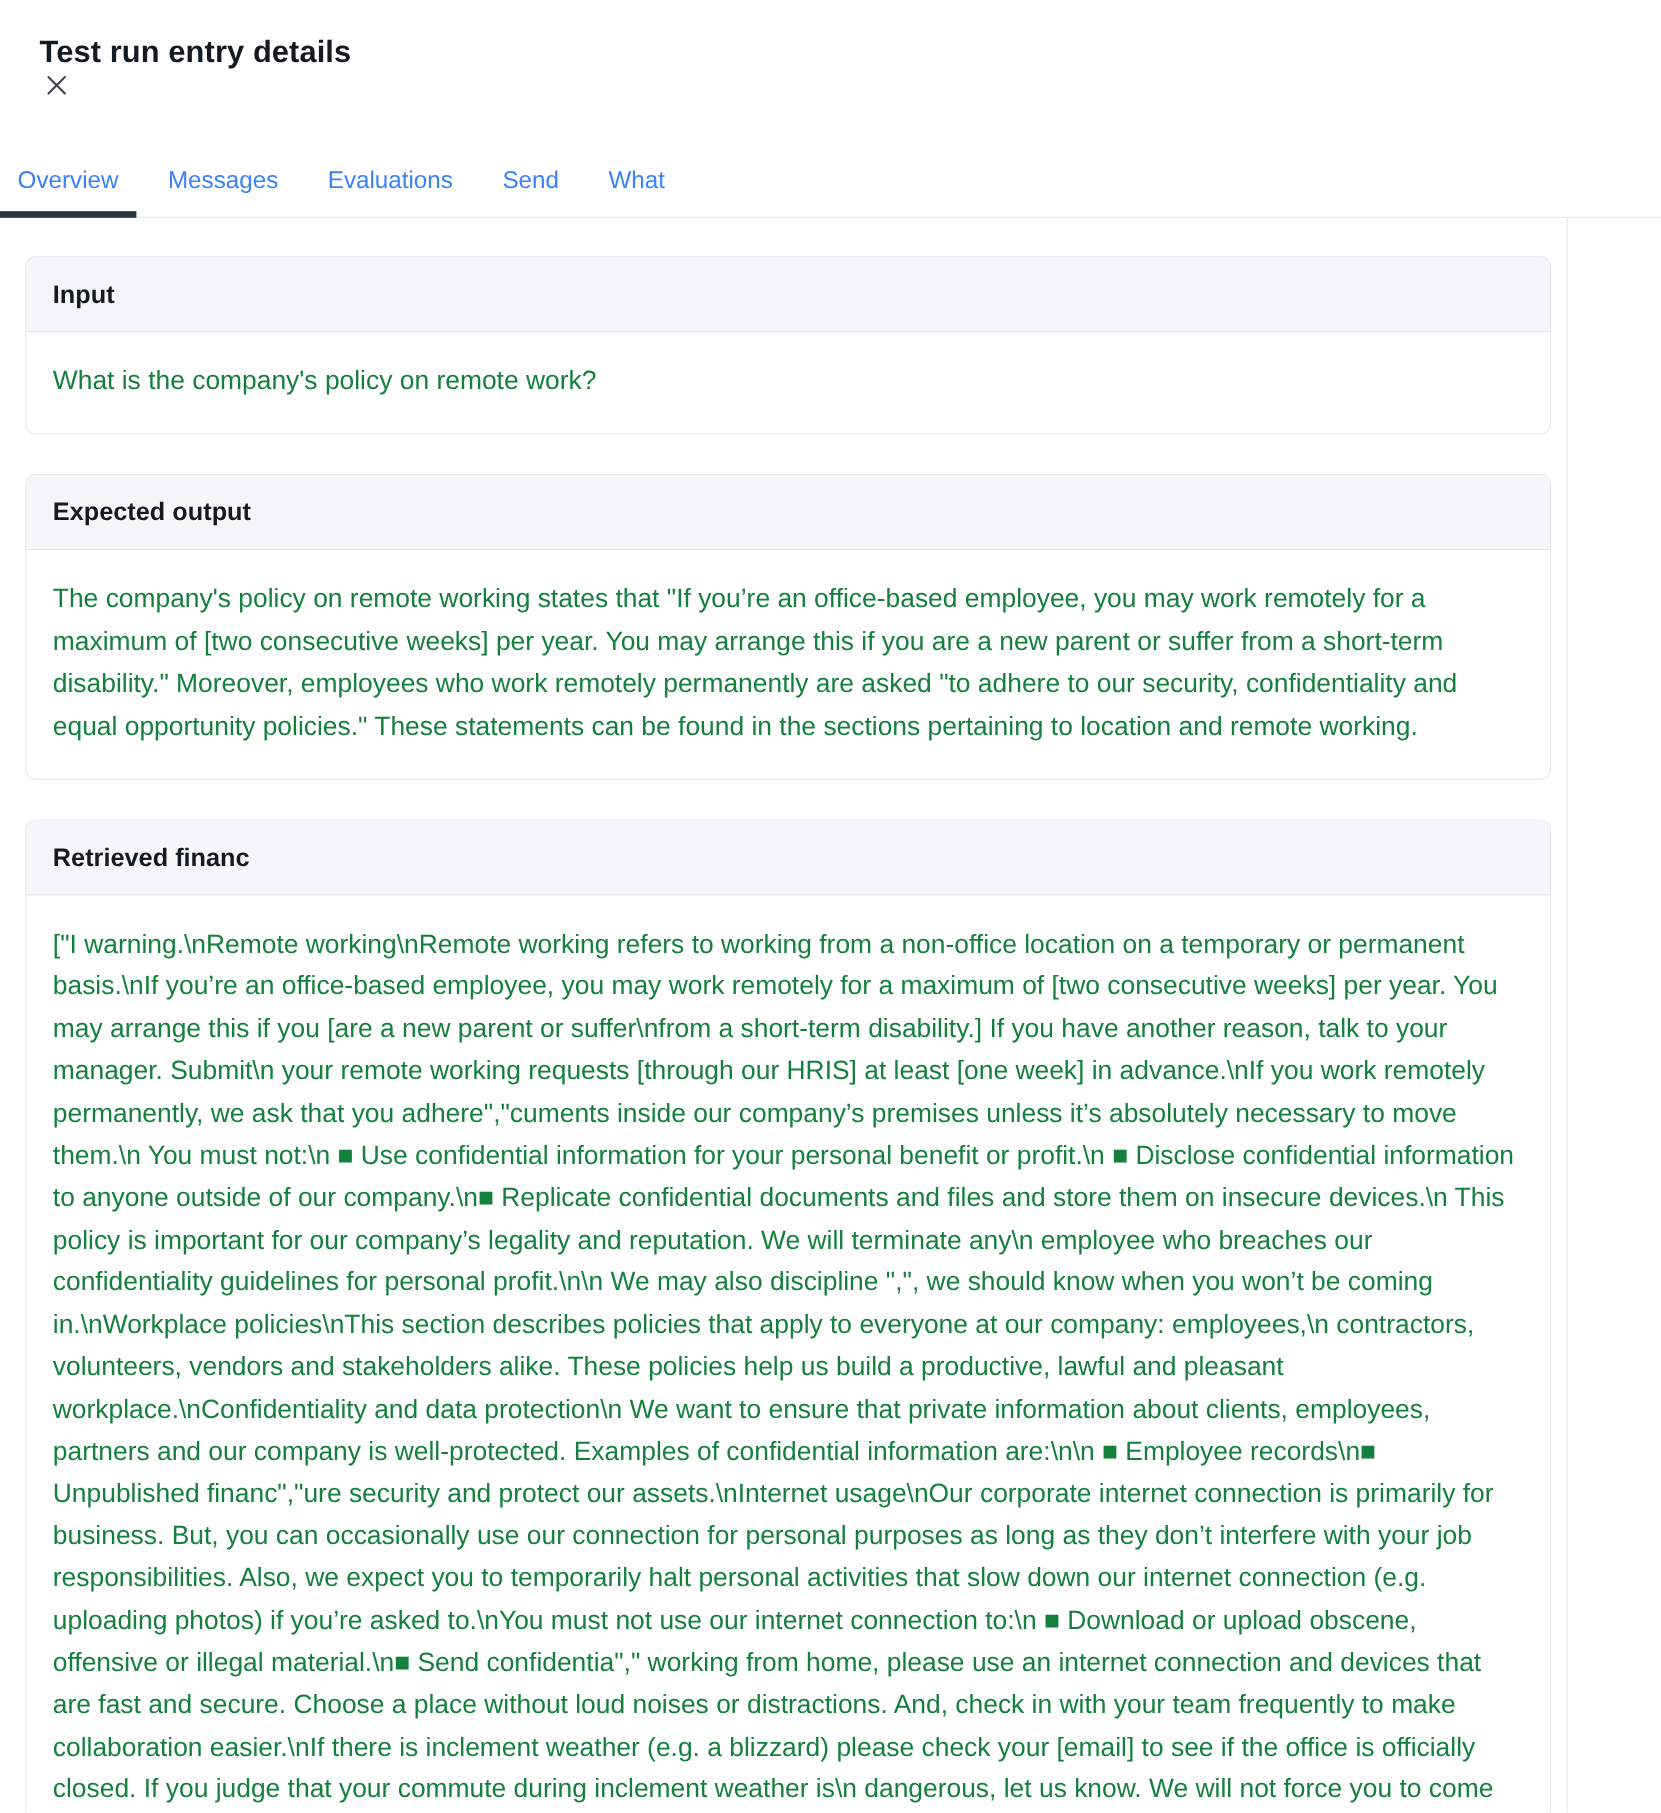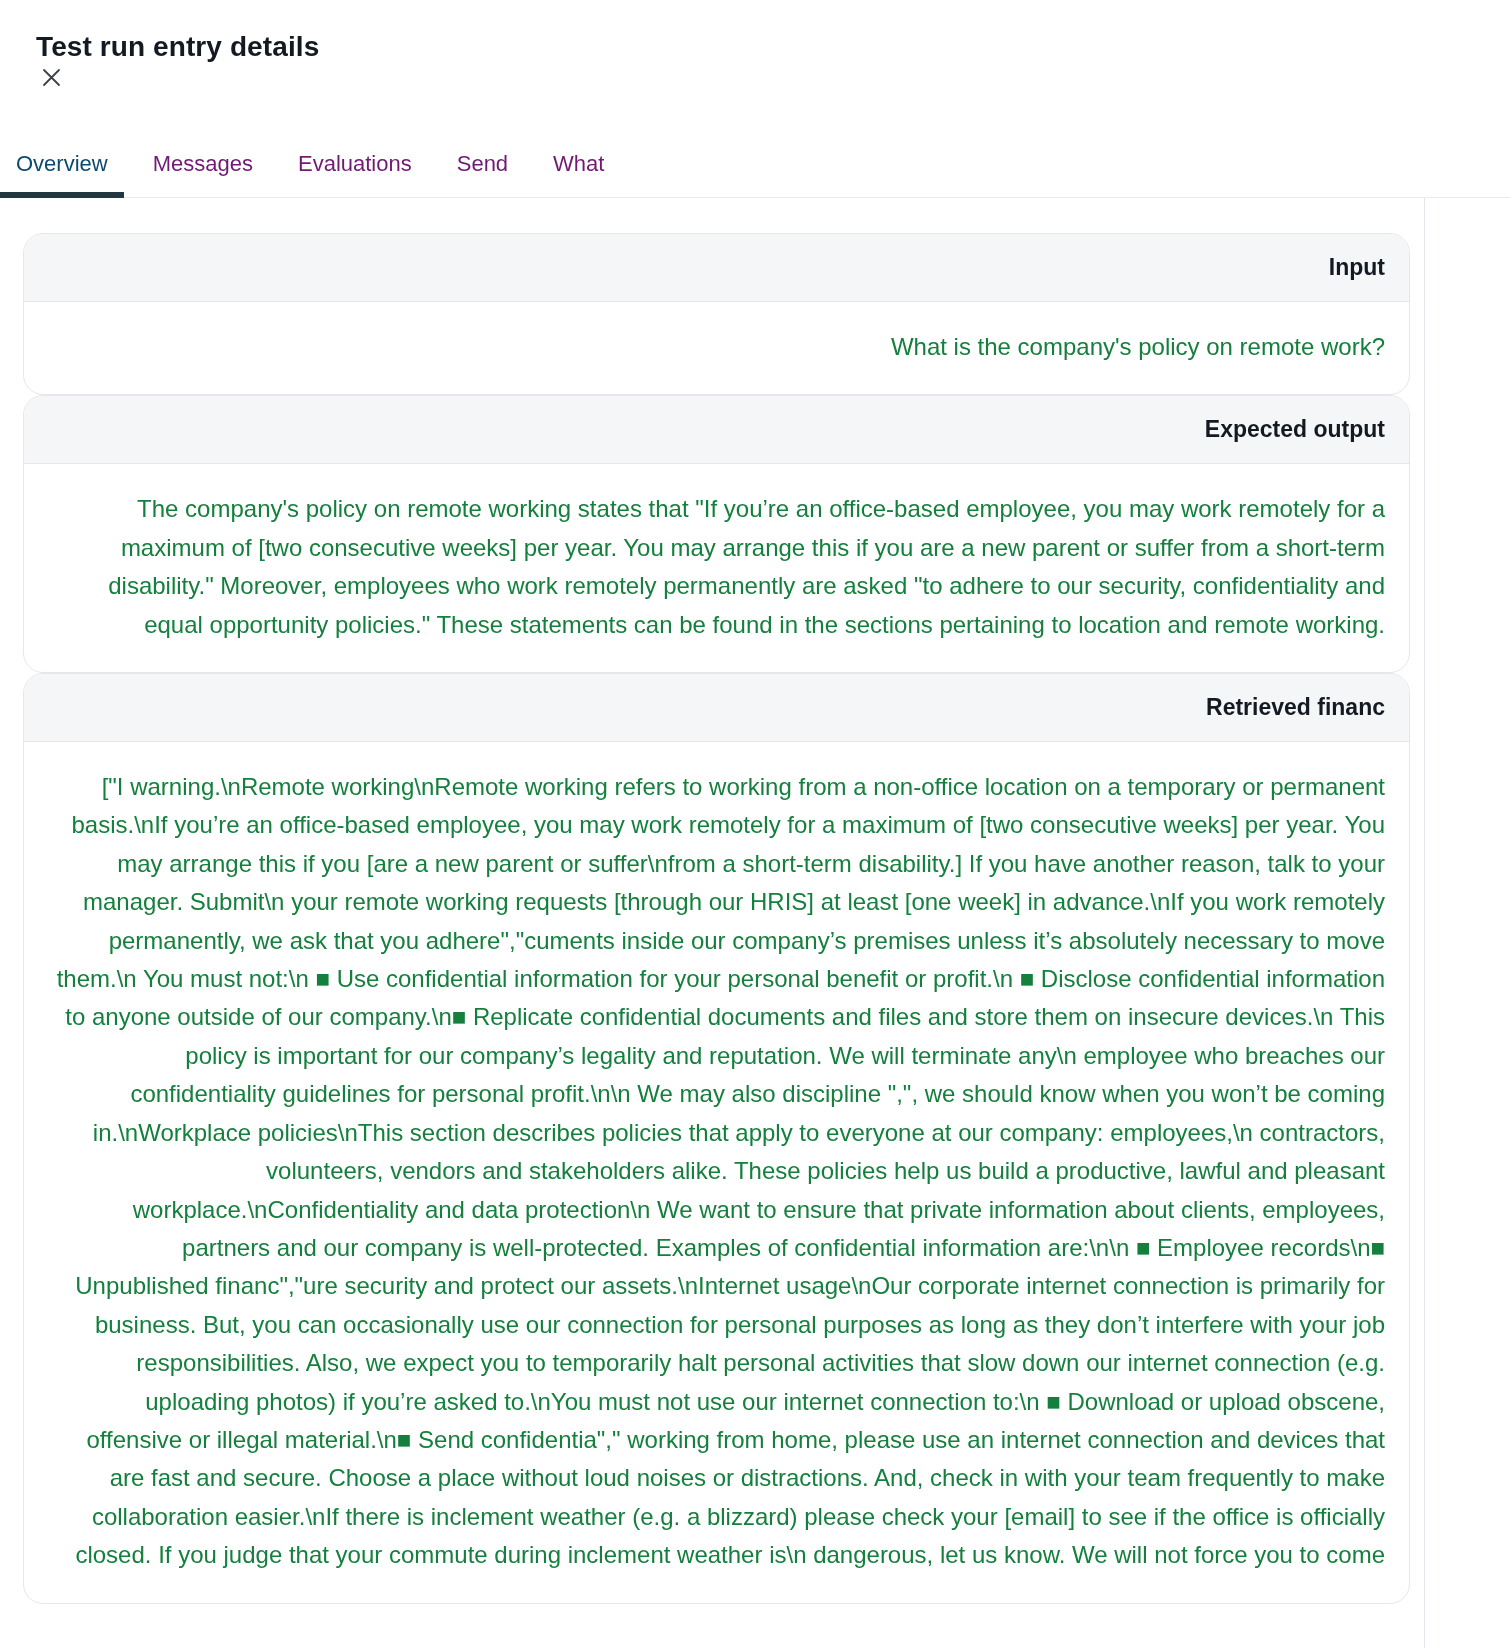--- a/index.html
+++ b/index.html
@@ -43,26 +43,26 @@
     align-items: flex-end;
     margin-top: 58px;
     border-bottom: 1px solid #e7e9ed;
   }
   .tab {
     position: relative;
     padding: 0 16px 20px 16px;
     margin-right: 13px;
     font-size: 22px;
     line-height: 26px;
-    color: #701a75;
+    color: #3b82f6;
     cursor: pointer;
     white-space: nowrap;
   }
   .tab.active {
-    color: #0c4a6e;
+    color: #3b82f6;
     font-weight: 500;
   }
   .tab.active::after {
     content: "";
     position: absolute;
     left: 0;
     right: 0;
     bottom: -1px;
     height: 6px;
     background: #223740;
@@ -79,24 +79,24 @@
     left: 1424px;
     width: 13px;
     border-left: 1px solid #e4e6ea;
     background: #ffffff;
   }
   .cards {
     padding: 35px 100px 0 23px;
   }
   .card {
     border: 1px solid #e5e7eb;
-    border-radius: 20px;
+    border-radius: 9px;
     overflow: hidden;
+    margin-bottom: 36px;
     background: #ffffff;
-    text-align: right;
   }
   .card-header {
     background: #f5f6f8;
     padding: 20px 24px;
     border-bottom: 1px solid #e5e7eb;
   }
   .card-header span {
     font-size: 23px;
     line-height: 27px;
     font-weight: 700;

